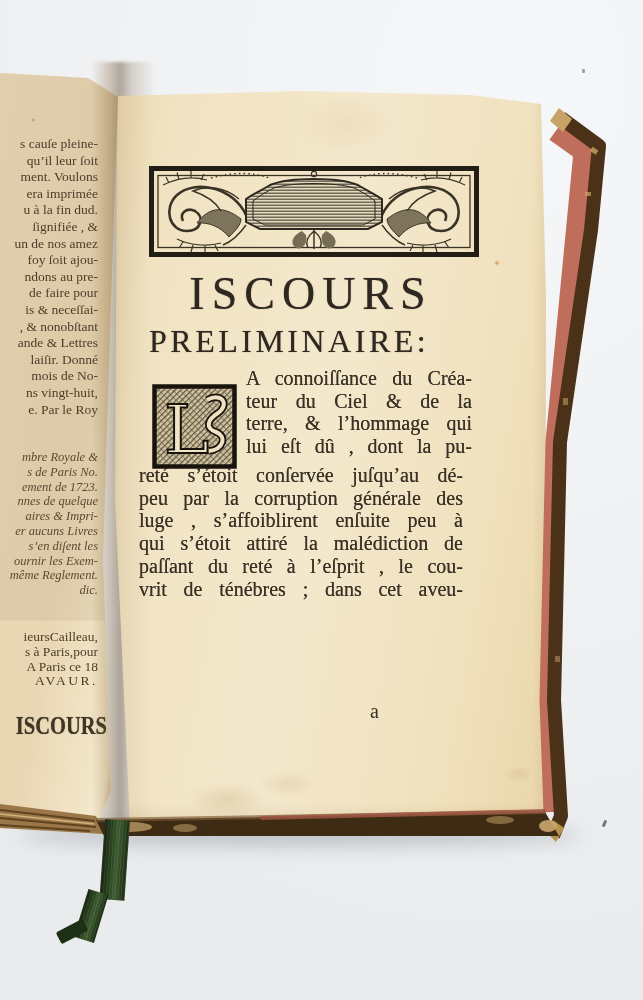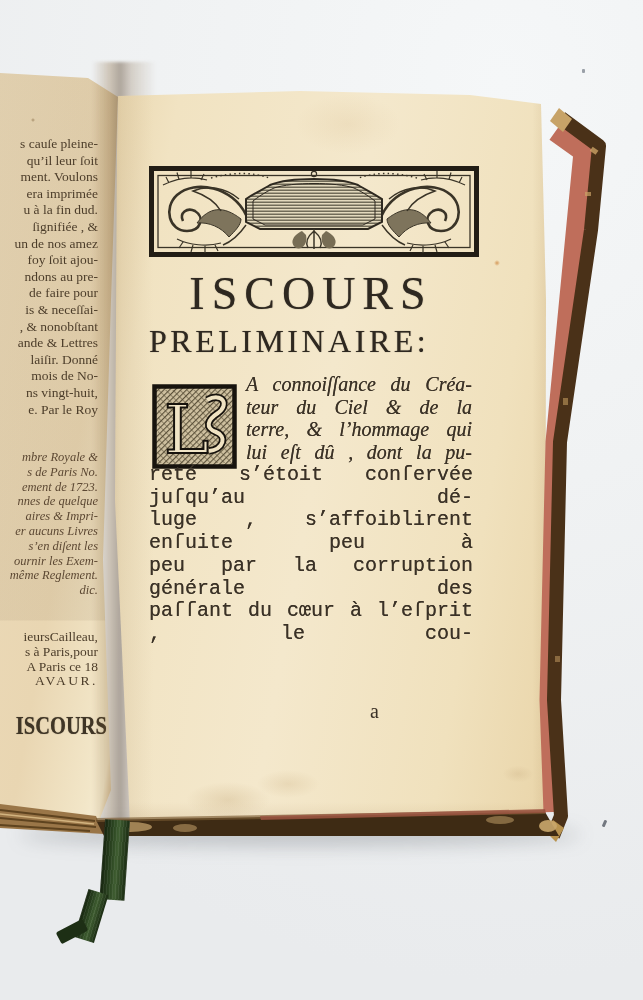--- a/index.html
+++ b/index.html
@@ -67,22 +67,22 @@
     left:51px;top:187px;width:324px;text-align:center;
     font-size:46px;line-height:1;letter-spacing:7px;color:#2e2820;
     text-shadow:0 0 1px rgba(46,40,32,.65);white-space:nowrap;
   }
   .rp-subtitle{
     left:51px;top:241px;width:324px;text-align:left;
     font-size:32px;line-height:1;letter-spacing:3.5px;color:#2e2820;
     text-shadow:0 0 1px rgba(46,40,32,.6);white-space:nowrap;
   }
   .dropcap{left:54px;top:300px;width:85px;height:85px;}
-  .rp-opening{left:148px;top:289px;width:226px;font-style:italic;}
-  .rp-body{left:51px;top:380px;width:324px;font-family:Liberation Mono, monospace;}
+  .rp-opening{left:148px;top:283px;width:226px;}
+  .rp-body{left:41px;top:380px;width:324px;}
   .rp-line{
     font-size:20px;line-height:22.7px;color:#3a3126;
     text-align:justify;text-align-last:justify;
     text-shadow:0 0 .6px rgba(58,49,38,.85);
   }
   .rp-sig{left:272px;top:616px;font-size:20px;color:#3a3126;}
 
   
   .ribbon{background:
       repeating-linear-gradient(90deg, rgba(255,255,255,.07) 0 1px, rgba(0,0,0,0) 1px 3px),
@@ -195,23 +195,25 @@
 
   <div class="abs rp-opening">
     <div class="rp-line">A connoiſſance du Créa-</div>
     <div class="rp-line">teur du Ciel &amp; de la</div>
     <div class="rp-line">terre, &amp; l’hommage qui</div>
     <div class="rp-line">lui eſt dû , dont la pu-</div>
   </div>
 
   <div class="abs rp-body">
     <div class="rp-line">reté s’étoit conſervée juſqu’au dé-</div>
+    <div class="rp-line">peu par la corruption générale des</div>
     <div class="rp-line">luge , s’affoiblirent enſuite peu à</div>
-    <div class="rp-line">peu par la corruption générale des</div>
-    <div class="rp-line">paſſant du cœur à l’eſprit , le cou-</div>
+    <div class="rp-line">qui s’étoit attiré la malédiction de</div>
+    <div class="rp-line">paſſant du reté à l’eſprit , le cou-</div>
+    <div class="rp-line">vrit de ténébres ; dans cet aveu-</div>
   </div>
 
   <div class="abs rp-sig">a</div>
 </div>
 
 <svg class="abs" style="left:525px;top:100px;width:92px;height:748px;" viewBox="0 0 92 748">
   <path d="M30,32 L58,52 L30,342 L24,600 L28,712" stroke="#bf6e5b" stroke-width="19" fill="none" stroke-linejoin="round"></path>
   <path d="M36,18 L74,46 L66,130 L35,342 L29,600 L36,716 L28,736" stroke="#4a3118" stroke-width="14" fill="none" stroke-linejoin="round"></path>
   <path d="M34,8 L47,19 L38,32 L25,21 Z" fill="#c7a368"></path>
   <rect x="66" y="48" width="7" height="5" fill="#caa265" opacity=".8" transform="rotate(35 69 50)"></rect>

